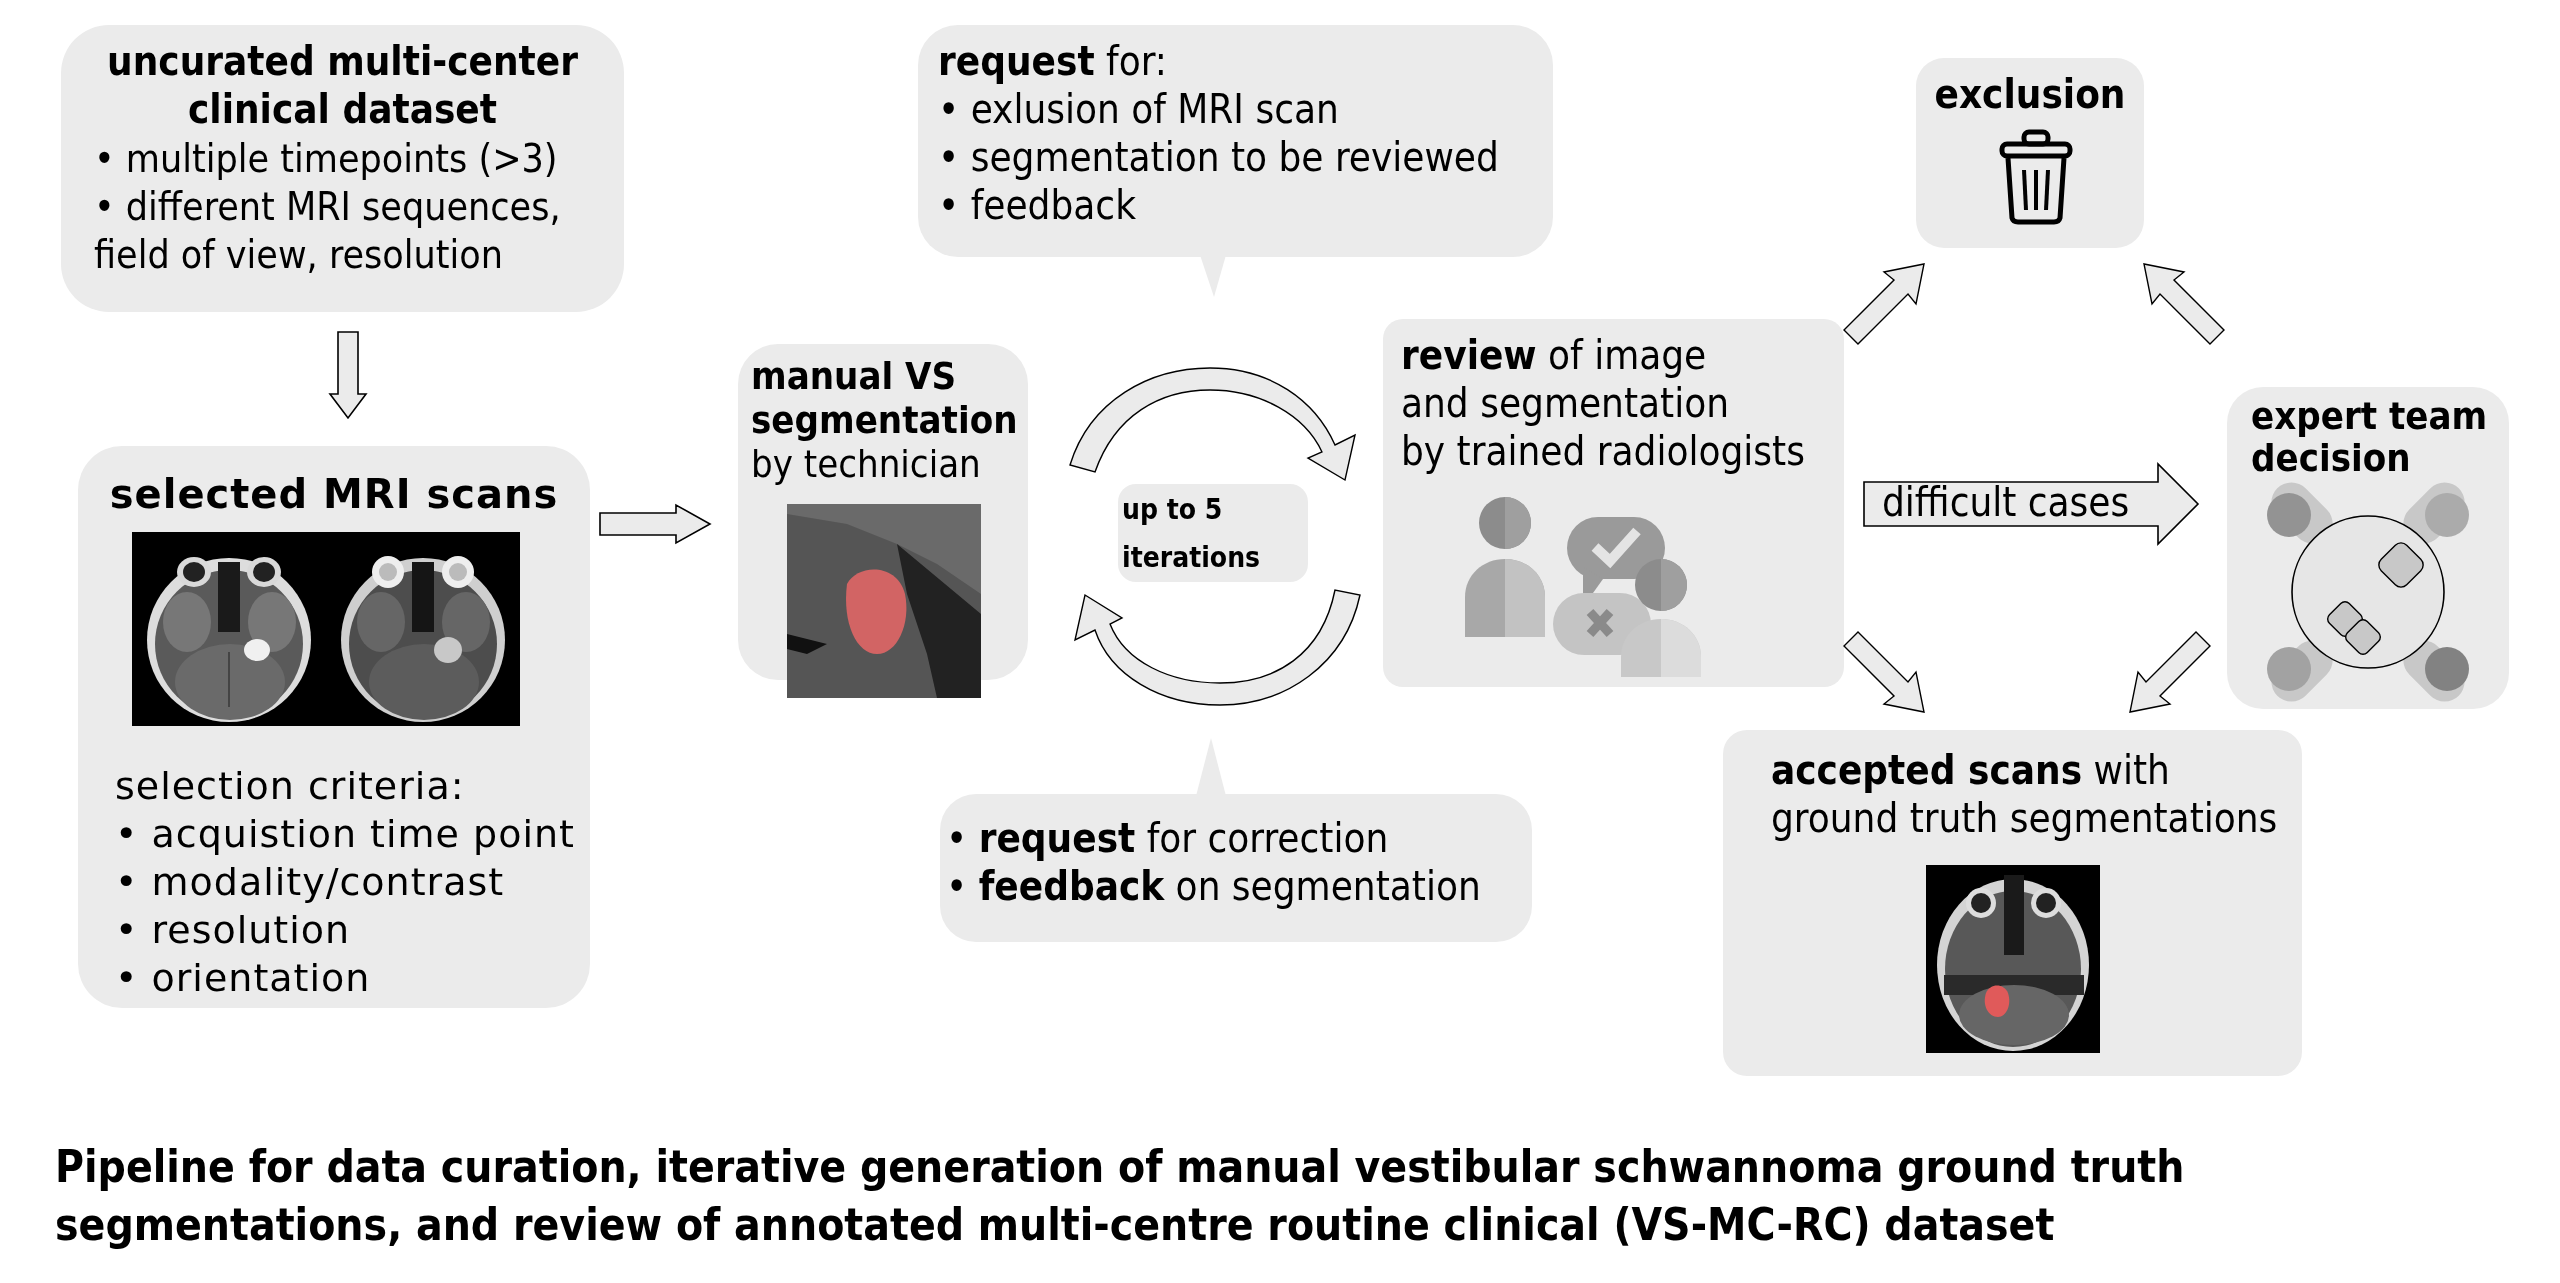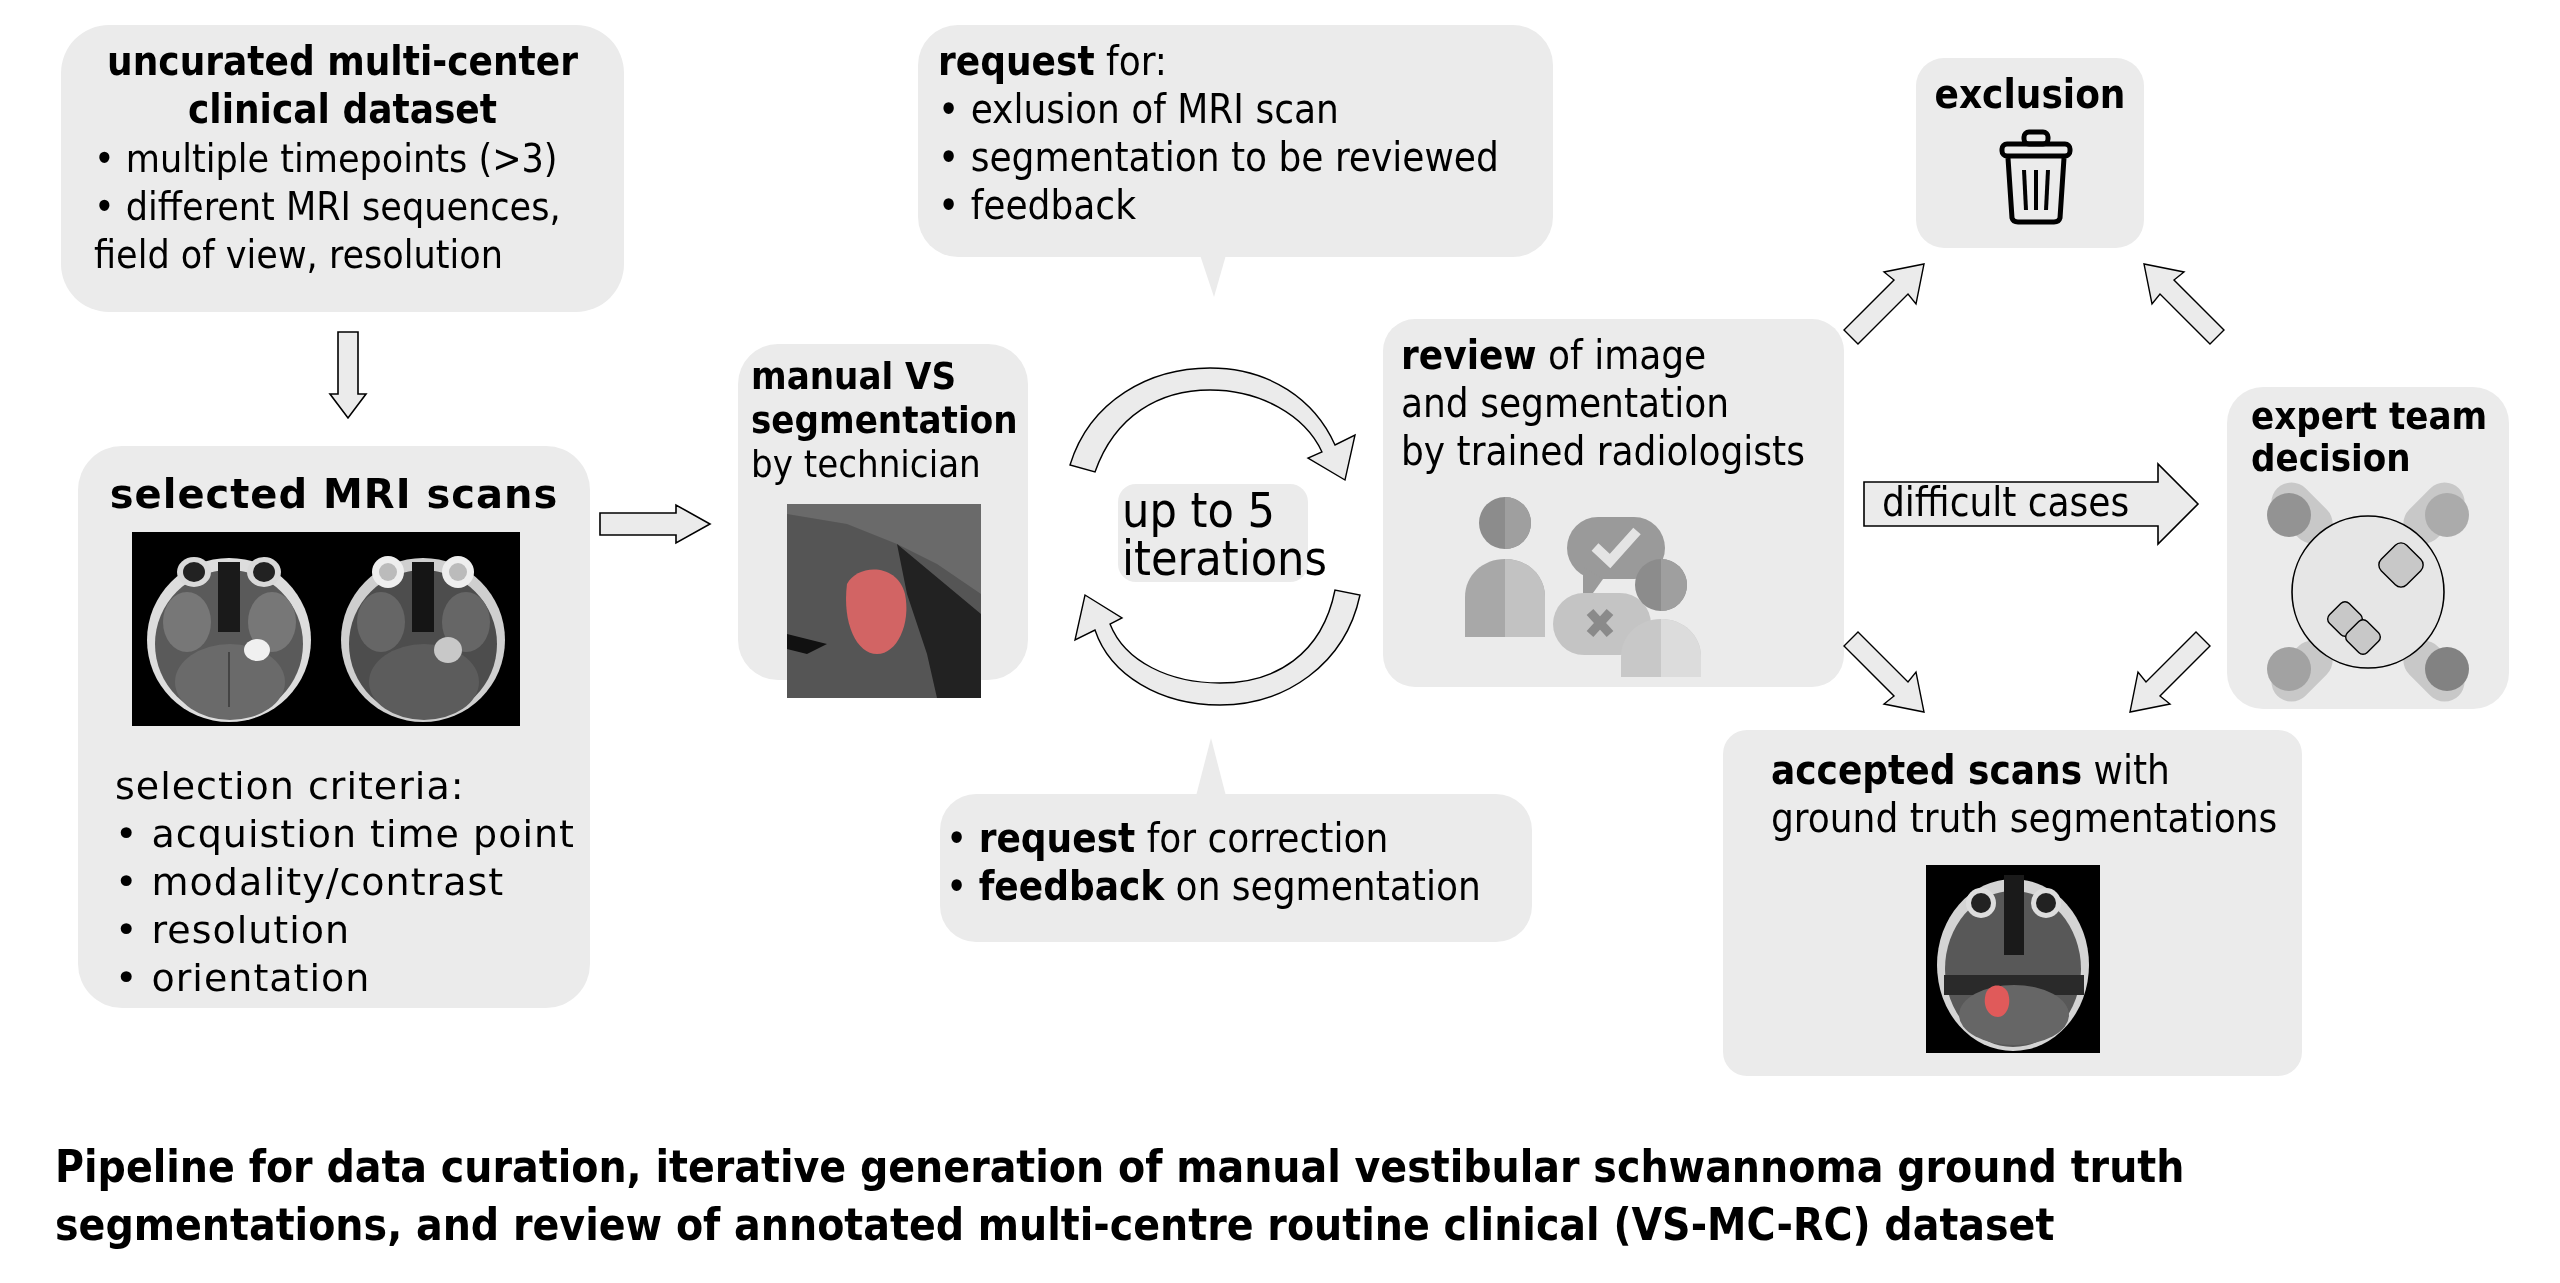--- a/index.html
+++ b/index.html
@@ -96,21 +96,21 @@
 </div>
 
 <svg style="left:1060px;top:360px;" width="320" height="120">
   <path d="M10 105 C30 40,90 8,150 8 C210 8,255 40,275 85 L295 75 L285 120 L248 98 L262 92 C245 55,200 30,150 30 C100 30,55 55,35 112 Z" fill="#ebebeb" stroke="#000" stroke-width="1.4"></path>
 </svg>
 <svg style="left:1060px;top:590px;" width="320" height="120">
   <path d="M300 5 C285 75,225 115,160 115 C100 115,50 85,35 40 L15 50 L25 5 L62 28 L50 34 C65 72,110 93,160 93 C215 93,262 65,275 0 Z" fill="#ebebeb" stroke="#000" stroke-width="1.4"></path>
 </svg>
 
 <div class="box" style="left:1118px;top:484px;width:190px;height:98px;border-radius:18px;">
-  <div class="abs txtc" style="left:4px;top:2px;font-size:48px;line-height:48px;">
+  <div class="abs txtc" style="left:4px;top:2px;font-size:28px;line-height:48px;font-weight:bold;">
     <div>up to 5</div>
     <div>iterations</div>
   </div>
 </div>
 
 <div class="box" style="left:918px;top:25px;width:635px;height:232px;border-radius:40px;">
   <div class="abs txtc" style="left:20px;top:12px;font-size:40px;line-height:48px;">
     <div><span class="b">request</span><span> for:</span></div>
     <div>• exlusion of MRI scan</div>
     <div>• segmentation to be reviewed</div>
@@ -124,21 +124,21 @@
 <svg style="left:1196px;top:738px;" width="30" height="58">
   <path d="M0 58 H30 L15 0 Z" fill="#ebebeb"></path>
 </svg>
 <div class="box" style="left:940px;top:794px;width:592px;height:148px;border-radius:36px;">
   <div class="abs txtc" style="left:6px;top:20px;font-size:40px;line-height:48px;">
     <div><span>• </span><span class="b">request</span><span> for correction</span></div>
     <div><span>• </span><span class="b">feedback</span><span> on segmentation</span></div>
   </div>
 </div>
 
-<div class="box" style="left:1383px;top:319px;width:461px;height:368px;border-radius:32px;">
+<div class="box" style="left:1383px;top:319px;width:461px;height:368px;border-radius:20px;">
   <div class="abs txtc" style="left:18px;top:12px;font-size:40px;line-height:48px;">
     <div><span class="b">review</span><span> of image</span></div>
     <div>and segmentation</div>
     <div>by trained radiologists</div>
   </div>
   <svg style="left:82px;top:178px;" width="290" height="180">
     <circle cx="40" cy="26" r="26" fill="#8c8c8c"></circle>
     <path d="M40 0 A26 26 0 0 1 40 52 Z" fill="#9f9f9f"></path>
     <path d="M0 140 V100 C0 78,18 62,40 62 C62 62,80 78,80 100 V140 Z" fill="#a8a8a8"></path>
     <path d="M40 62 C62 62,80 78,80 100 V140 H40 Z" fill="#c2c2c2"></path>

